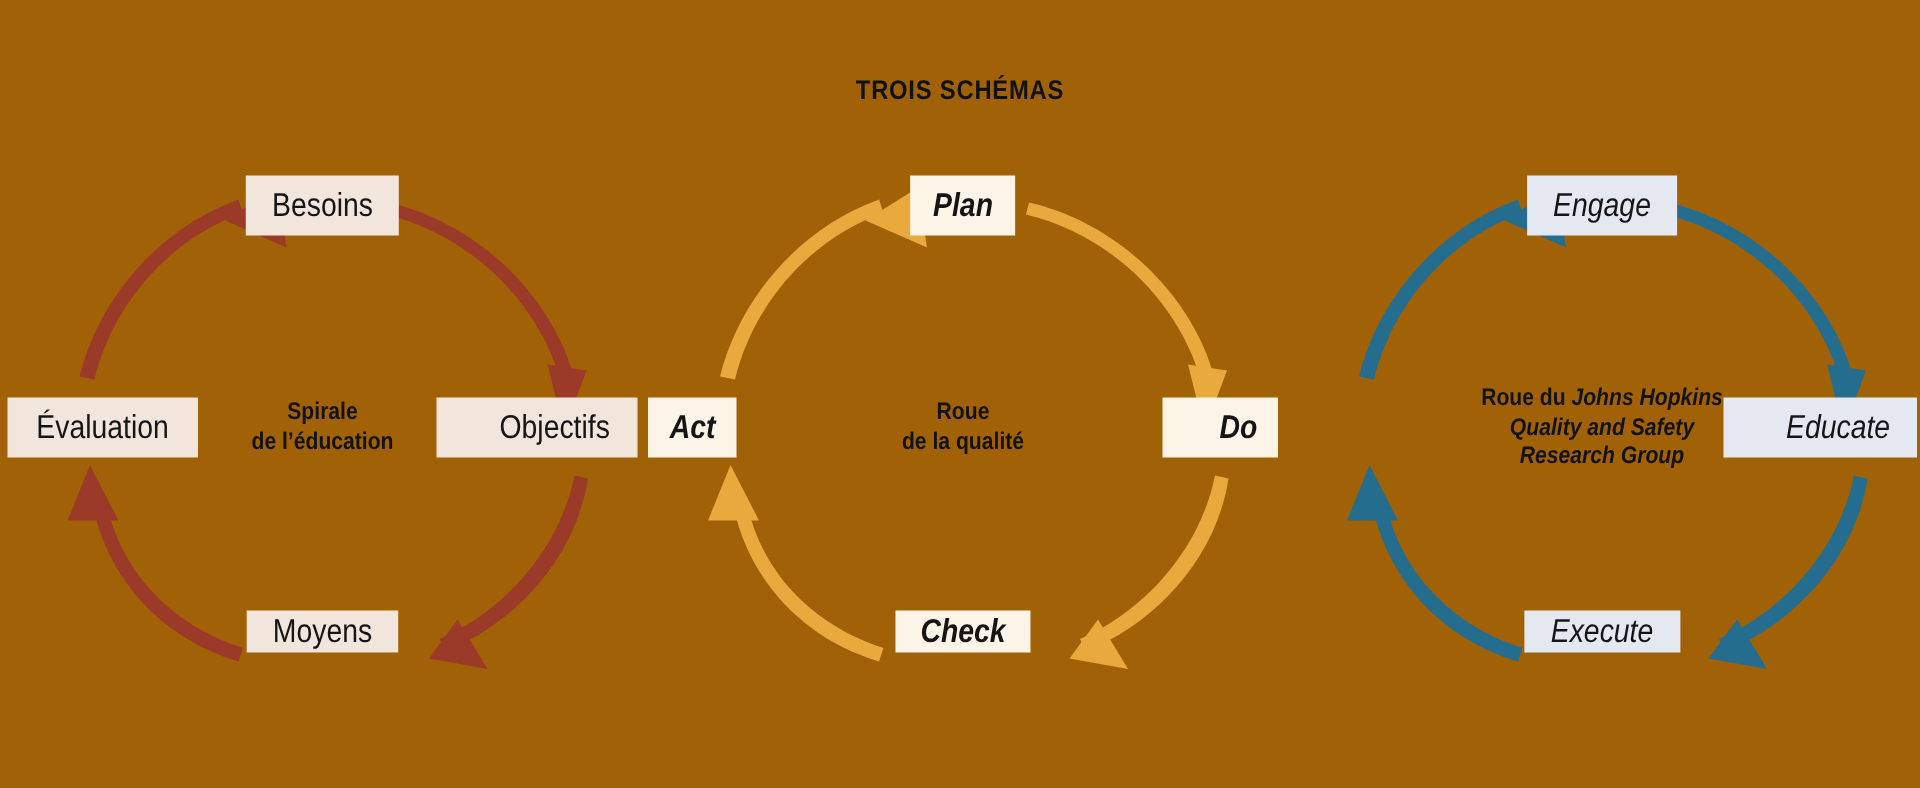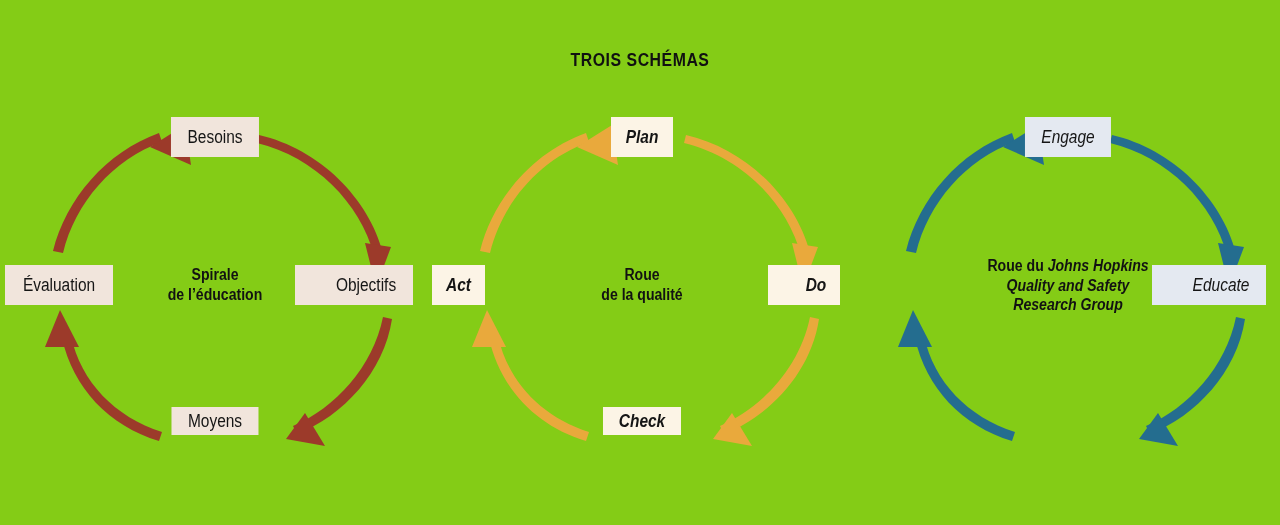--- a/index.html
+++ b/index.html
@@ -12,21 +12,21 @@
     height: 525px;
     overflow: hidden;
     font-family: "Liberation Sans", sans-serif;
     color: #161616;
   }
 
   #canvas {
     position: relative;
     width: 1280px;
     height: 525px;
-    background: #84cc16;
+    background: #a16207;
   }
 
   
   #page-title {
     position: absolute;
     left: 0;
     top: 50px;
     width: 1280px;
     text-align: center;
     font-family: "Liberation Sans", sans-serif;
@@ -58,21 +58,21 @@
   }
 
   
   .node {
     position: absolute;
     display: flex;
     align-items: center;
     justify-content: center;
     box-sizing: border-box;
     padding: 6px 12px;
-    font-size: 18px;
+    font-size: 22px;
     line-height: 1;
     white-space: nowrap;
     color: #151515;
     font-family: "Liberation Sans", sans-serif;
     text-align: right;
   }
   .node .node-label {
     display: inline-block;
     transform: scaleX(0.86);
     transform-origin: center center;
@@ -82,21 +82,21 @@
   }
 
   
   .node.pos-top {
     left: 50%;
     top: 22px;
     transform: translateX(-50%);
     height: 40px;
   }
   .node.pos-right {
-    right: 12px;
+    right: 0;
     top: 170px;
     height: 40px;
     padding-left: 36px;
   }
   .node.pos-bottom {
     left: 50%;
     top: 312px;
     transform: translateX(-50%);
     height: 28px;
   }
@@ -222,20 +222,23 @@
         <polygon points="145,52 180,30 186,70"></polygon>
       </g>
     </svg>
 
     <div class="node pos-top italic">
       <span class="node-label">Engage</span>
     </div>
     <div class="node pos-right italic">
       <span class="node-label">Educate</span>
     </div>
+    <div class="node pos-bottom italic">
+      <span class="node-label">Execute</span>
+    </div>
 
     <div class="cycle-center">
       <span class="cl"><span>Roue du </span><span class="ital">Johns Hopkins</span></span>
       <span class="cl ital">Quality and Safety</span>
       <span class="cl ital">Research Group</span>
     </div>
   </div>
 
 </div>
 

